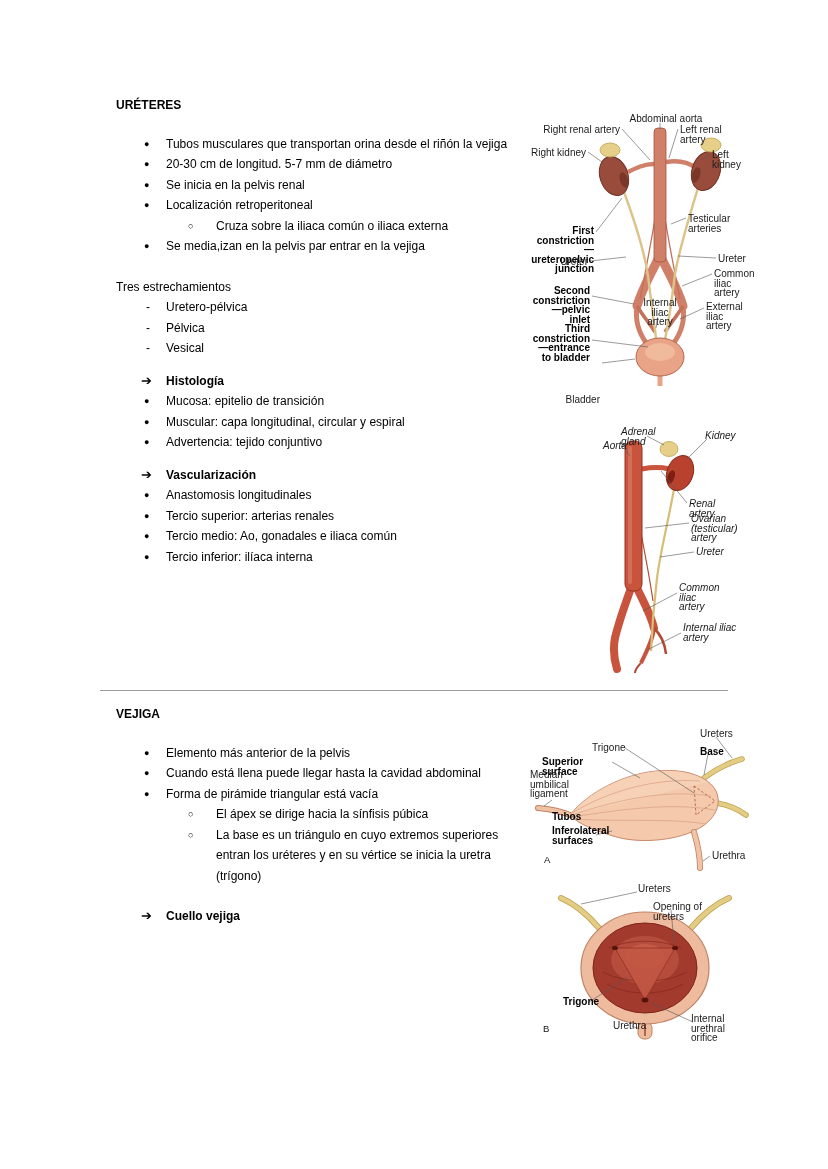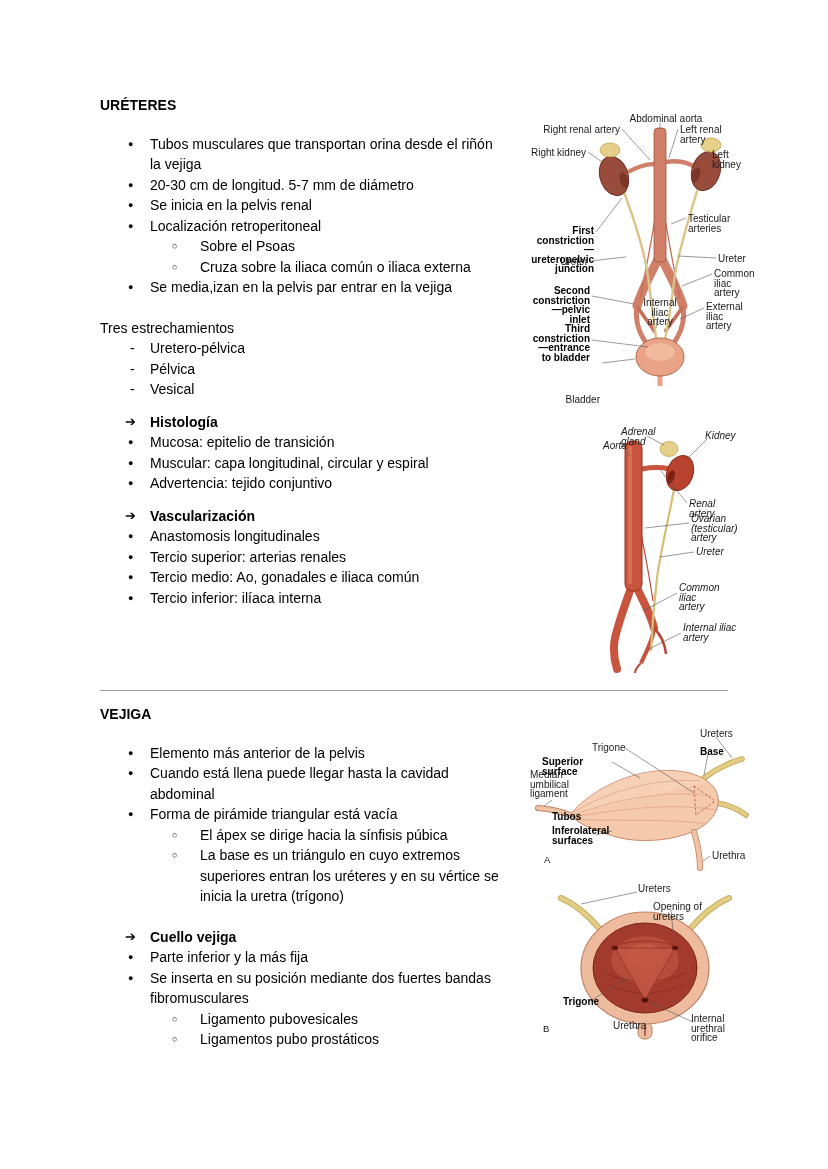--- a/index.html
+++ b/index.html
@@ -1,20 +1,20 @@
 <!DOCTYPE html>
 <html><head>
 <meta charset="utf-8">
 <style>
   * { box-sizing: border-box; }
   html, body { margin:0; padding:0; }
   body { font-family:"Liberation Sans", sans-serif; background:#fff; }
   .page { position:relative; width:828px; height:1169px; background:#ffffff; overflow:hidden; }
 
-  .sec { position:absolute; left:100px; width:405px; font-size:14px; line-height:20.5px; color:#000; }
+  .sec { position:absolute; left:116px; width:405px; font-size:12px; line-height:20.5px; color:#000; }
   .h2  { font-weight:bold; }
 
   .row { position:relative; }
   .row::before { position:absolute; line-height:20.5px; color:#000; }
   .r1 { padding-left:50px; }
   .r1::before { content:"●"; left:28px; font-size:9px; }
   .r2 { padding-left:100px; }
   .r2::before { content:"○"; left:72px; font-size:9px; }
   .rd { padding-left:50px; }
   .rd::before { content:"-"; left:30px; }
@@ -43,21 +43,20 @@
 <div class="page">
 
   <div class="sec" style="top:95px;">
     <div class="h2">URÉTERES</div>
 
     <div class="mt26">
       <div class="row r1"><span class="tx">Tubos musculares que transportan orina desde el riñón la vejiga</span></div>
       <div class="row r1"><span class="tx">20-30 cm de longitud. 5-7 mm de diámetro</span></div>
       <div class="row r1"><span class="tx">Se inicia en la pelvis renal</span></div>
       <div class="row r1"><span class="tx">Localización retroperitoneal</span></div>
-      <div class="row r2"><span class="tx">Sobre el Psoas</span></div>
       <div class="row r2"><span class="tx">Cruza sobre la iliaca común o iliaca externa</span></div>
       <div class="row r1"><span class="tx">Se media,izan en la pelvis par entrar en la vejiga</span></div>
     </div>
 
     <div class="row rp mt20"><span class="tx">Tres estrechamientos</span></div>
     <div>
       <div class="row rd"><span class="tx">Uretero-pélvica</span></div>
       <div class="row rd"><span class="tx">Pélvica</span></div>
       <div class="row rd"><span class="tx">Vesical</span></div>
     </div>
@@ -85,26 +84,20 @@
 
     <div class="mt26">
       <div class="row r1"><span class="tx">Elemento más anterior de la pelvis</span></div>
       <div class="row r1"><span class="tx">Cuando está llena puede llegar hasta la cavidad abdominal</span></div>
       <div class="row r1"><span class="tx">Forma de pirámide triangular está vacía</span></div>
       <div class="row r2"><span class="tx">El ápex se dirige hacia la sínfisis púbica</span></div>
       <div class="row r2"><span class="tx">La base es un triángulo en cuyo extremos superiores entran los uréteres y en su vértice se inicia la uretra (trígono)</span></div>
     </div>
 
     <div class="row ra mt20"><span class="tx">Cuello vejiga</span></div>
-    <div>
-      <div class="row r1"><span class="tx">Parte inferior y la más fija</span></div>
-      <div class="row r1"><span class="tx">Se inserta en su posición mediante dos fuertes bandas fibromusculares</span></div>
-      <div class="row r2"><span class="tx">Ligamento pubovesicales</span></div>
-      <div class="row r2"><span class="tx">Ligamentos pubo prostáticos</span></div>
-    </div>
   </div>
 
   <figure class="fig" style="left:530px; top:114px; width:220px; height:278px; margin:0;">
     <svg width="220" height="278" viewBox="0 0 220 278">
       <g>
         <path d="M128,145 C120,162 112,175 107,192" stroke="#d08069" stroke-width="9" fill="none" stroke-linecap="round"></path>
         <path d="M132,145 C140,162 148,175 153,192" stroke="#d08069" stroke-width="9" fill="none" stroke-linecap="round"></path>
         <path d="M107,192 C105,205 108,218 117,230" stroke="#d08069" stroke-width="5" fill="none"></path>
         <path d="M153,192 C155,205 152,218 143,230" stroke="#d08069" stroke-width="5" fill="none"></path>
         <path d="M107,192 C113,202 120,210 125,218" stroke="#c4705a" stroke-width="3.5" fill="none"></path>

